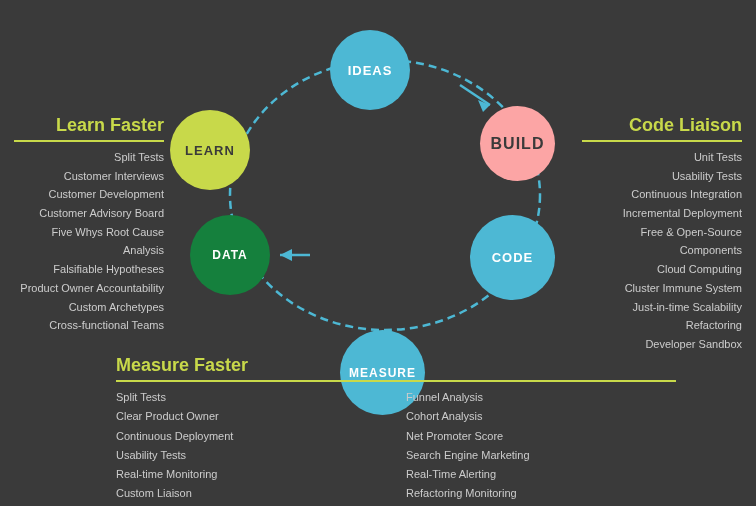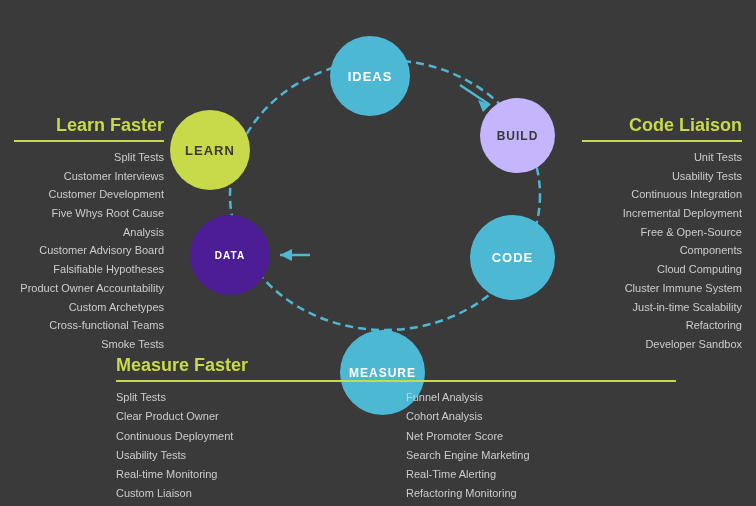--- a/index.html
+++ b/index.html
@@ -37,33 +37,33 @@
       font-weight: bold;
       font-size: 14px;
       color: white;
       letter-spacing: 1px;
     }
 
     .node-ideas {
       width: 80px;
       height: 80px;
       background-color: #4db8d4;
-      top: 16px;
+      top: 10px;
       left: 170px;
       font-size: 13px;
     }
 
     .node-build {
       width: 75px;
       height: 75px;
-      background-color: #c4b5fd;
-      top: 78px;
+      background-color: #fca5a5;
+      top: 86px;
       left: 320px;
       color: #3a3a3a;
-      font-size: 12px;
+      font-size: 16px;
     }
 
     .node-code {
       width: 85px;
       height: 85px;
       background-color: #4db8d4;
       top: 195px;
       left: 310px;
       font-size: 13px;
     }
@@ -73,24 +73,24 @@
       height: 85px;
       background-color: #4db8d4;
       top: 310px;
       left: 180px;
       font-size: 12px;
     }
 
     .node-data {
       width: 80px;
       height: 80px;
-      background-color: #4c1d95;
+      background-color: #15803d;
       top: 195px;
       left: 30px;
-      font-size: 10px;
+      font-size: 12px;
     }
 
     .node-learn {
       width: 80px;
       height: 80px;
       background-color: #c8d94a;
       top: 90px;
       left: 10px;
       color: #3a3a3a;
       font-size: 13px;
@@ -211,27 +211,26 @@
     </div>
   </div>
 
   <div class="learn-panel">
     <div class="section-heading">Learn Faster</div>
     <div class="section-heading-line"></div>
     <div id="learn-items">
         <div class="section-item">Split Tests</div>
         <div class="section-item">Customer Interviews</div>
         <div class="section-item">Customer Development</div>
+        <div class="section-item">Customer Advisory Board</div>
         <div class="section-item">Five Whys Root Cause Analysis</div>
-        <div class="section-item">Customer Advisory Board</div>
         <div class="section-item">Falsifiable Hypotheses</div>
         <div class="section-item">Product Owner Accountability</div>
         <div class="section-item">Custom Archetypes</div>
         <div class="section-item">Cross-functional Teams</div>
-        <div class="section-item">Smoke Tests</div>
       </div>
   </div>
 
   <div class="code-panel">
     <div class="section-heading">Code Liaison</div>
     <div class="section-heading-line"></div>
     <div id="code-items">
         <div class="section-item">Unit Tests</div>
         <div class="section-item">Usability Tests</div>
         <div class="section-item">Continuous Integration</div>

